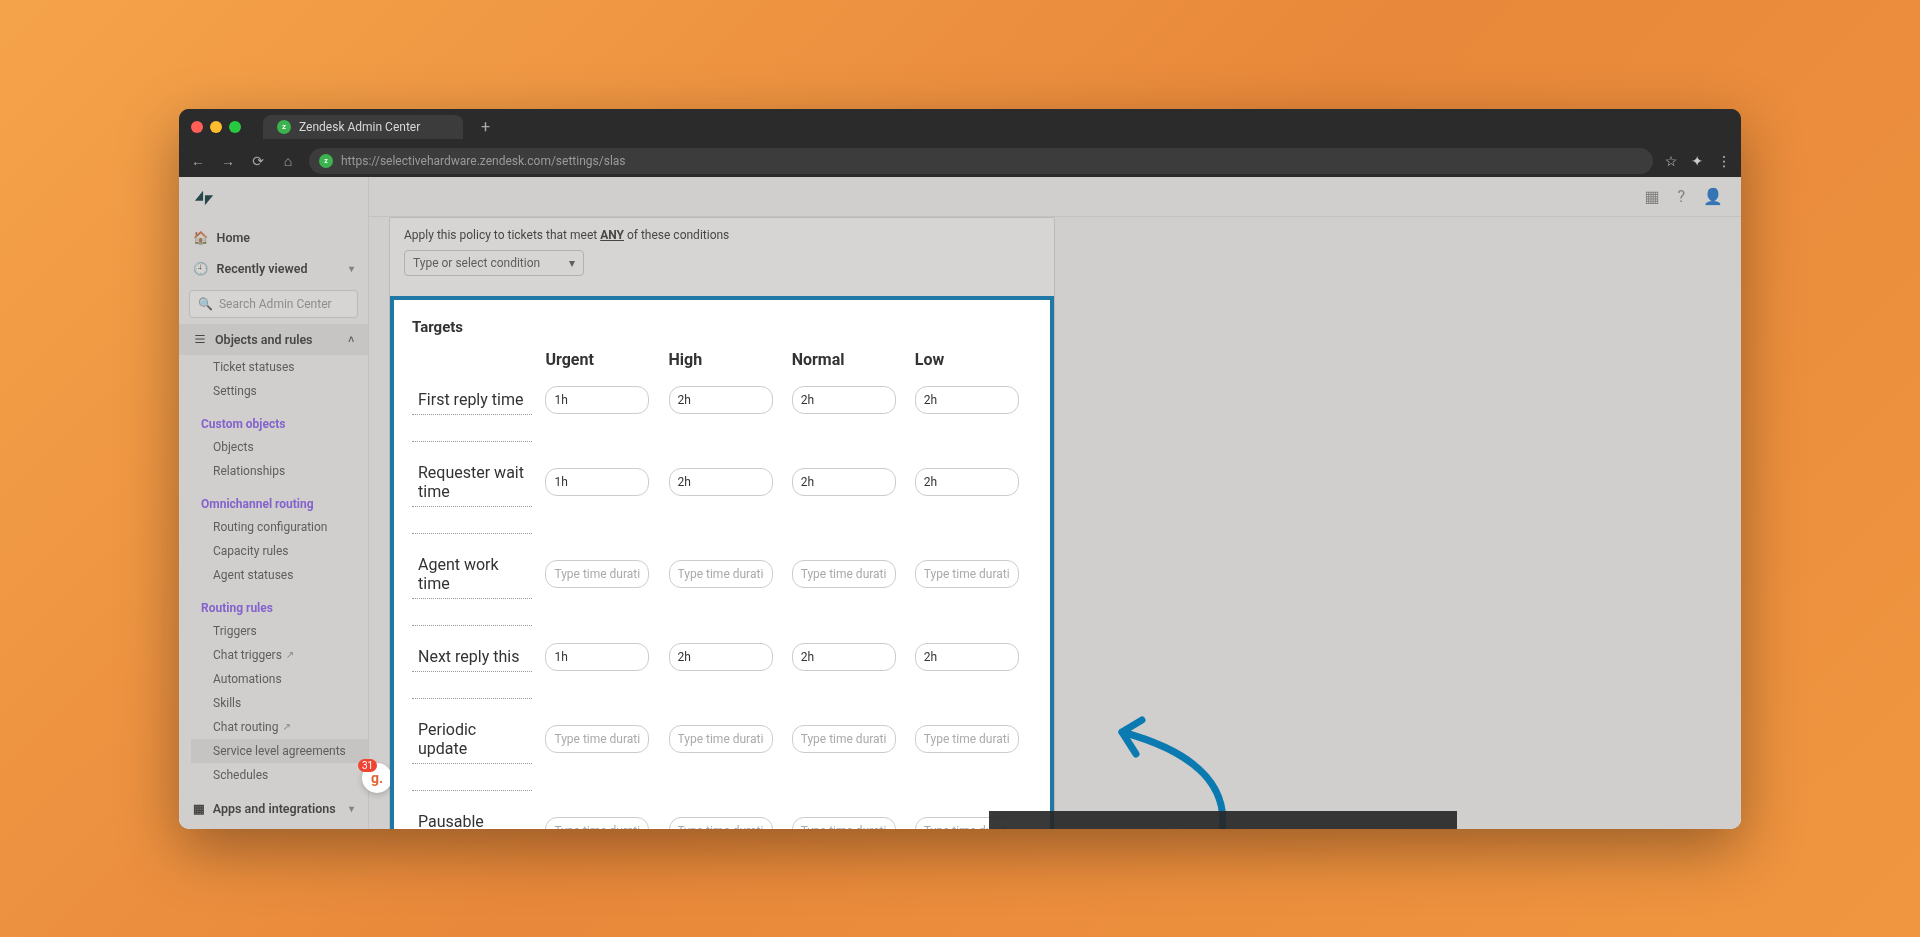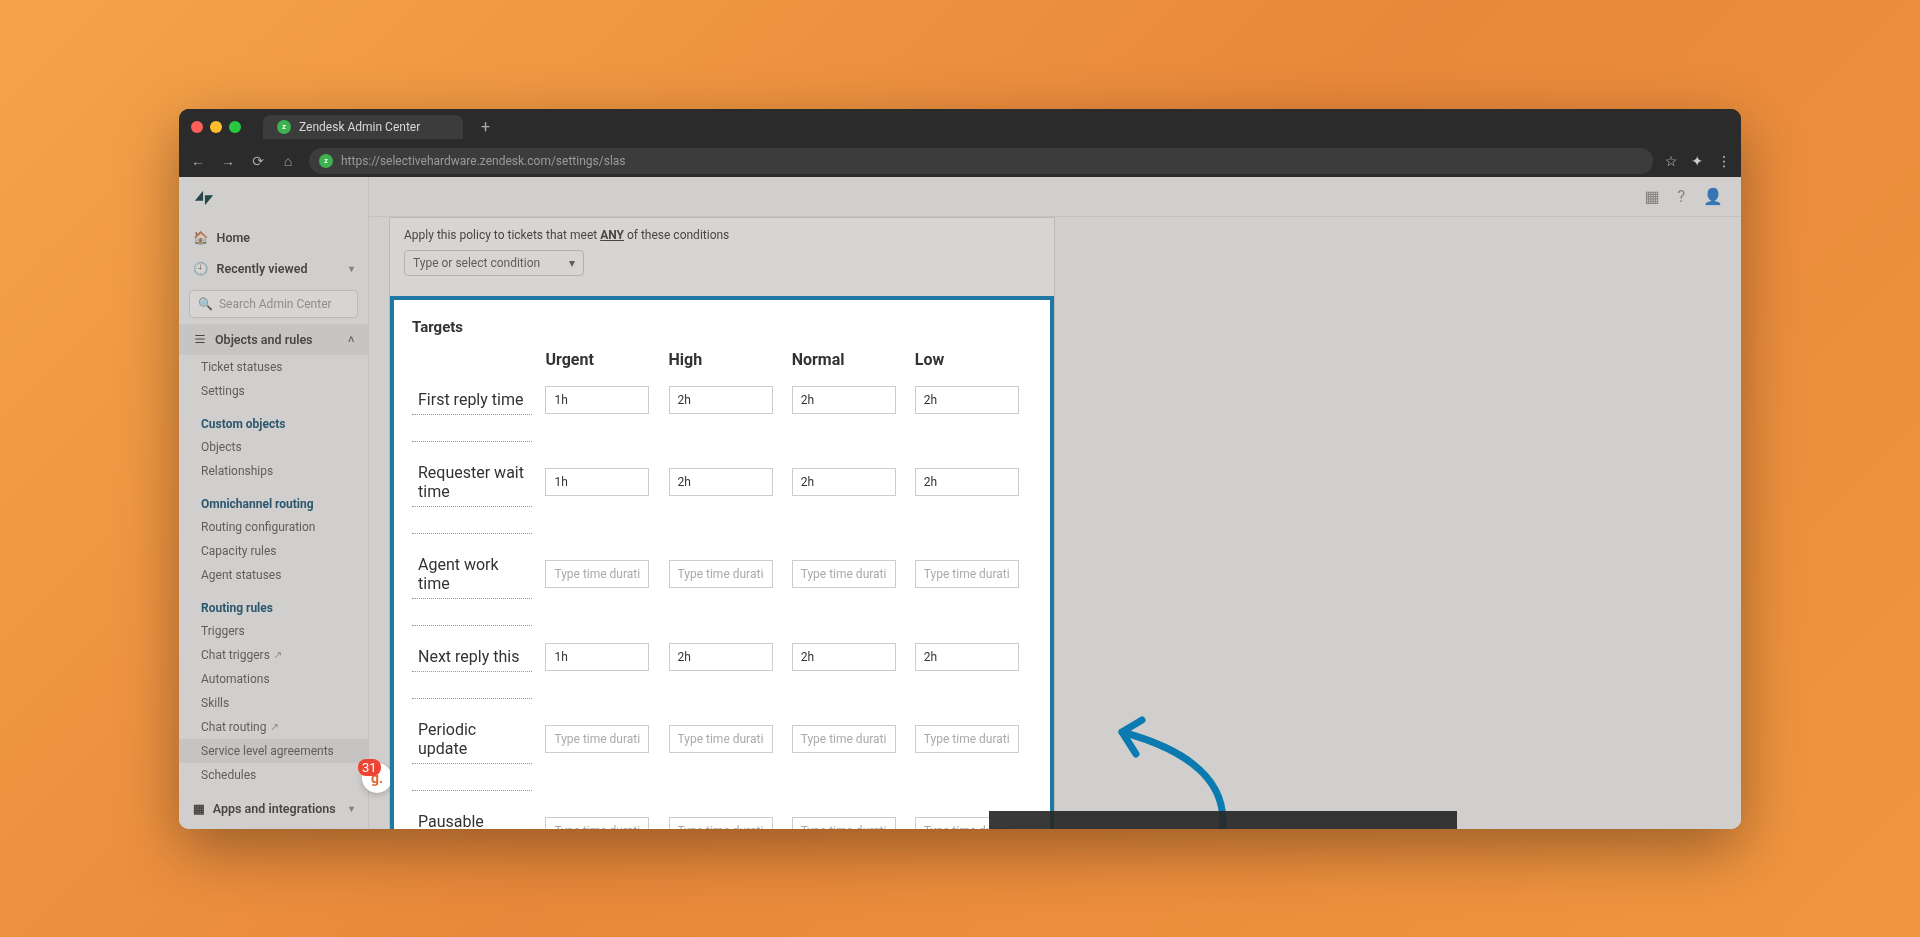--- a/index.html
+++ b/index.html
@@ -73,22 +73,22 @@
 .side-row .chev { margin-left: auto; color: #888; font-size: 10px; }
 .search-row { padding: 6px 10px; }
 .search-box {
   background: #fff; border: 1px solid #d8d8d8; border-radius: 4px;
   padding: 6px 8px; display: flex; align-items: center; gap: 6px;
   color: #999; font-size: 12px;
 }
 .side-section { padding: 8px 14px; font-weight: 600; color: #333; background: #e9e9e9; display: flex; align-items: center; }
 .side-section .chev { margin-left: auto; color: #555; font-size: 10px; }
 .side-section svg { width: 14px; height: 14px; margin-right: 8px; }
-.side-group-title { padding: 8px 22px 4px; font-weight: 700; color: #0c4a6e; font-size: 12px; }
-.side-item { padding: 5px 22px; color: #555; font-size: 12px; display: flex; align-items: center; gap: 4px; }
+.side-group-title { padding: 8px 22px 4px; font-weight: 700; color: #8b5cf6; font-size: 12px; }
+.side-item { padding: 5px 22px; color: #555; font-size: 12px; display: flex; align-items: center; gap: 4px; margin-left: 12px; }
 .side-item.active { background: #e7e7e7; }
 .ext-icon { font-size: 10px; color: #888; }
 .side-spacer { height: 6px; }
 
 .main {
   flex: 1;
   overflow: auto;
   position: relative;
   background: #f7f7f7;
 }
@@ -130,21 +130,21 @@
 .targets {
   padding: 18px 18px 22px;
 }
 .targets h3 { font-size: 15px; color: #333; margin-bottom: 8px; font-weight: 700; }
 .targets .expl { font-size: 12px; color: #888; line-height: 1.4; max-width: 350px; margin-bottom: 16px; }
 .t-table { width: 100%; font-size: 12px; color: #333; border-collapse: collapse; }
 .t-table th { text-align: left; font-weight: 700; padding: 6px 6px 8px; color: #333; font-size: 16px; }
 .t-table td { padding: 5px 6px; vertical-align: middle; }
 .t-table td:first-child { width: 120px; color: #333; font-size: 16px; border-bottom: 1px dotted #999; display: inline-block; margin: 8px 0; }
 .t-input {
-  width: 104px; border: 1px solid #ccc; border-radius: 0;
+  width: 104px; border: 1px solid #ccc; border-radius: 12px;
   padding: 6px 8px; font-size: 12px; color: #333;
   background: #fff;
 }
 .t-input::placeholder { color: #aaa; }
 .row-spacer td { height: 10px; }
 
 
 .arrow {
   position: absolute;
   left: 913px;
@@ -169,21 +169,21 @@
   position: absolute; left: 183px; bottom: 36px;
   width: 30px; height: 30px; border-radius: 50%;
   background: #fff;
   display: flex; align-items: center; justify-content: center;
   box-shadow: 0 2px 6px rgba(0,0,0,.2);
   z-index: 6;
 }
 .corner-badge .inner { color: #d63; font-weight: bold; font-size: 14px; }
 .corner-badge .count {
   position: absolute; top: -4px; left: -4px;
-  background: #e43; color: #fff; font-size: 13px;
+  background: #e43; color: #fff; font-size: 10px;
   border-radius: 8px; padding: 1px 4px;
 }
 </style>
 </head>
 <body>
 
 <div class="browser">
 
   <div class="chrome-top">
     <div class="traffic">

